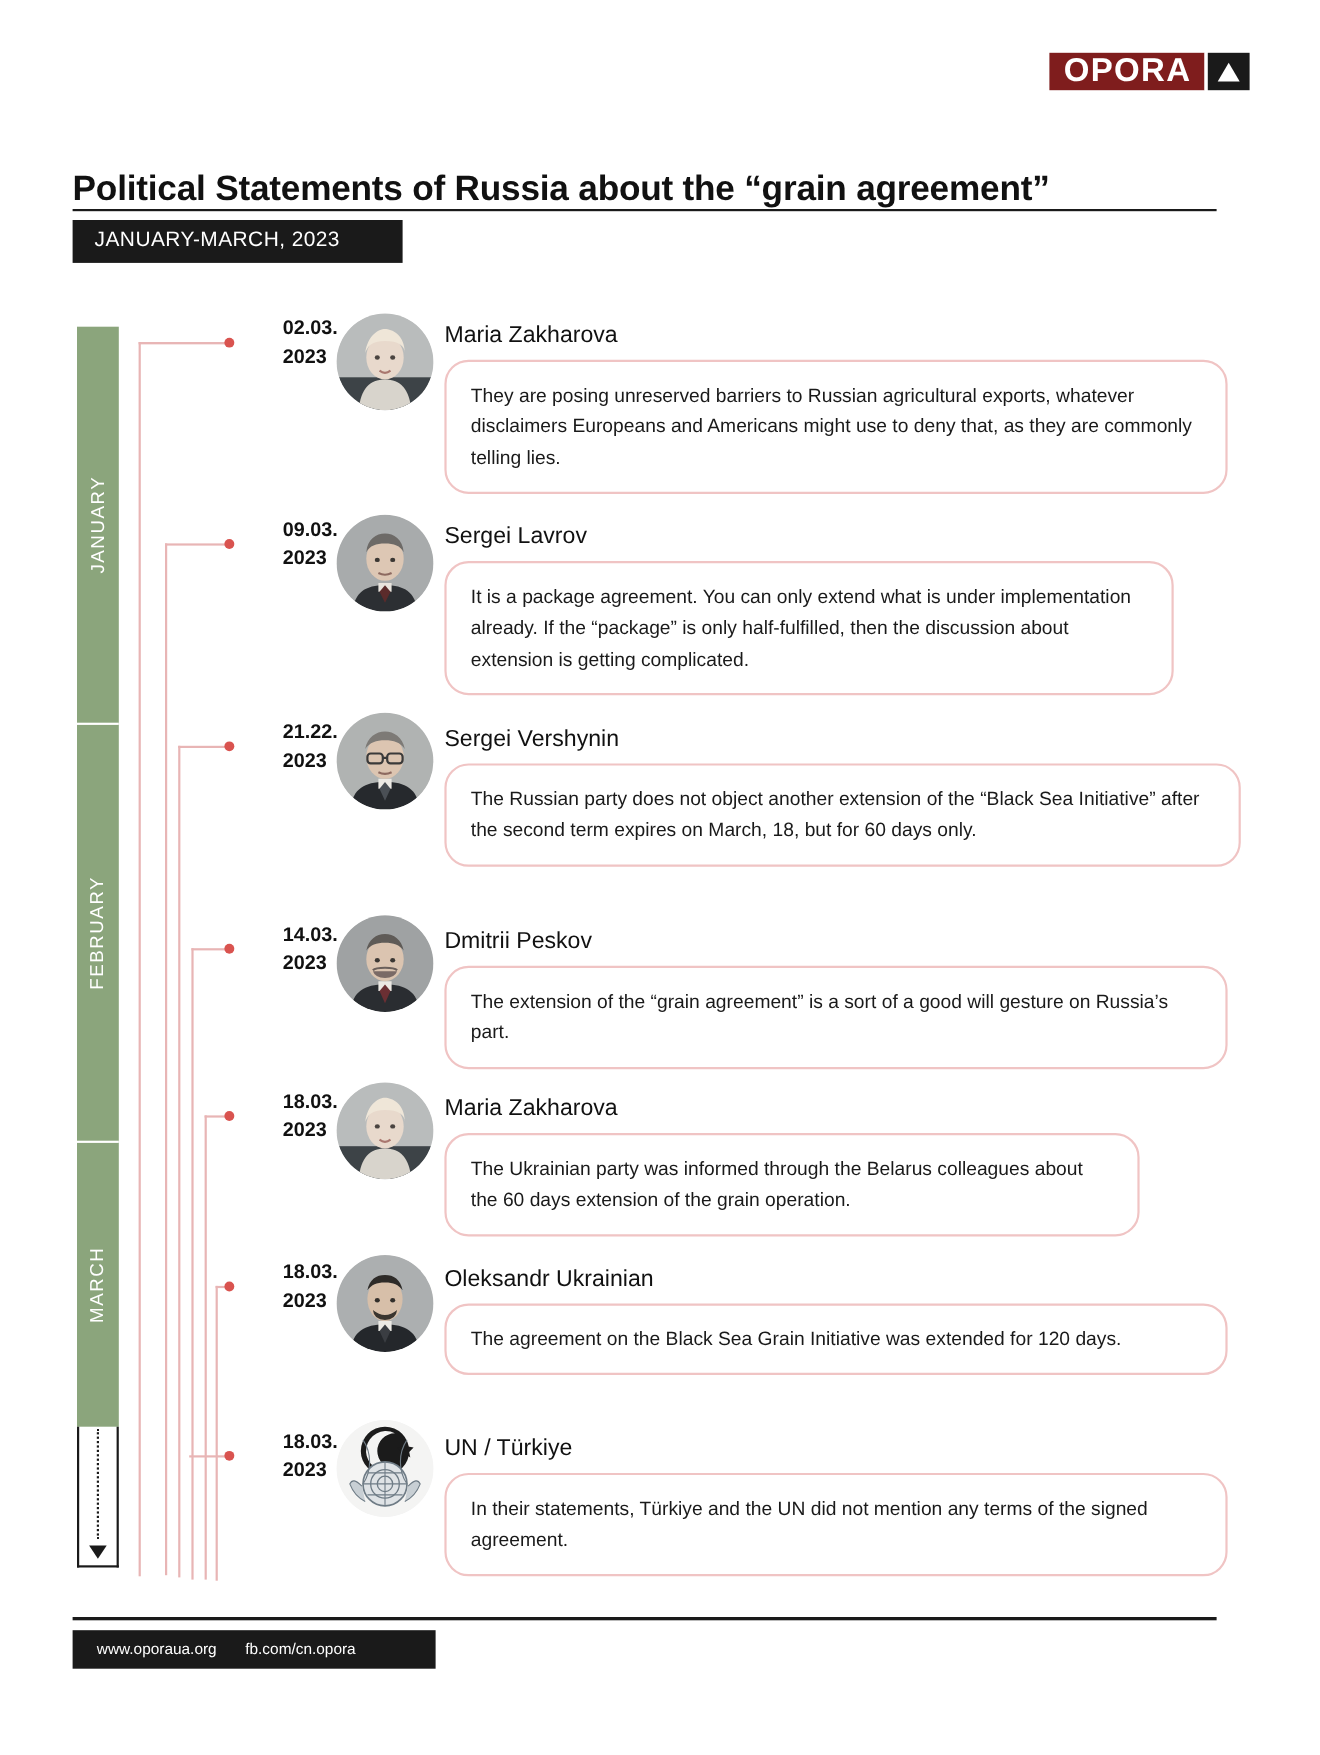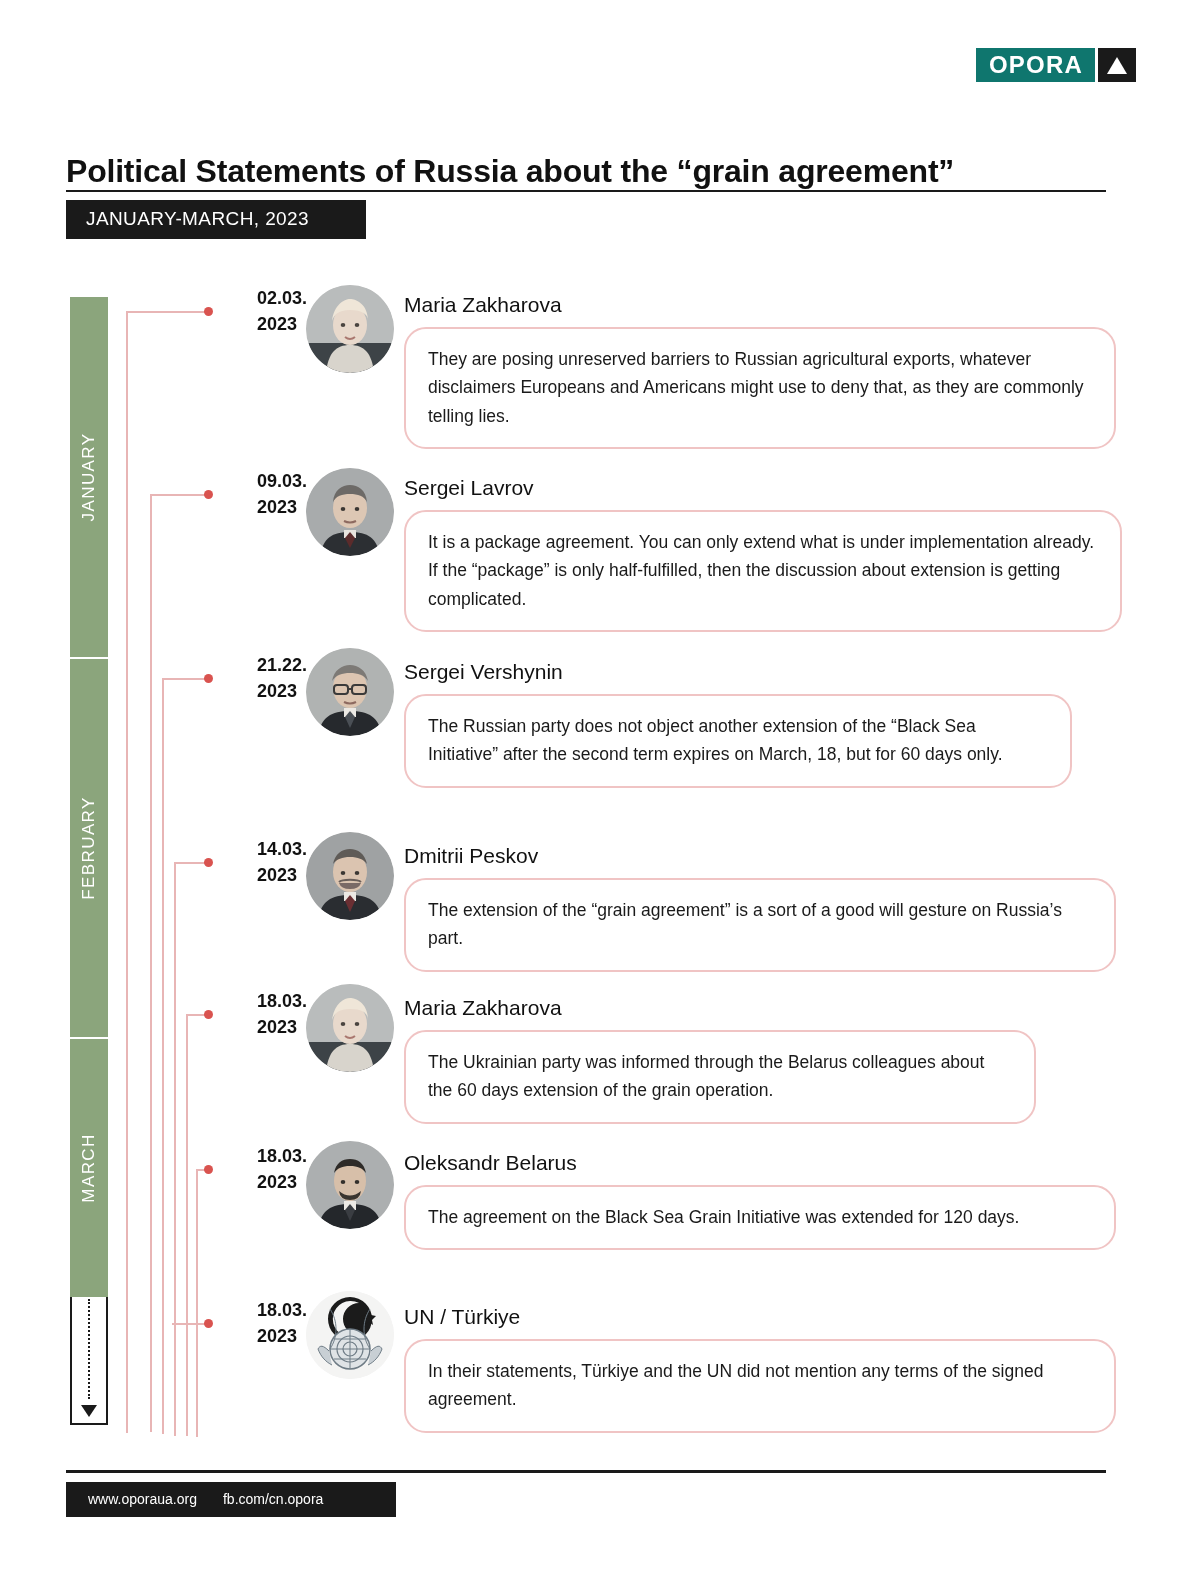--- a/index.html
+++ b/index.html
@@ -17,24 +17,24 @@
 
   
   .logo-wrap {
     position: absolute;
     top: 48px; right: 64px;
     display: flex;
     align-items: stretch;
     height: 34px;
   }
   .logo-text {
-    background: #0f766e;
+    background: #7f1d1d;
     color: #ffffff;
     font-weight: bold;
-    font-size: 24px;
+    font-size: 30px;
     letter-spacing: 1.2px;
     padding: 4px 12px 4px 13px;
     display: flex; align-items: center;
   }
   .logo-sep {
     width: 3px; background: #ffffff;
   }
   .logo-mark {
     background: #1a1a1a;
     width: 38px;
@@ -313,21 +313,21 @@
         <path d="M44 64l5 6-5 10-5-10z" fill="#5b2b2b"></path>
         <ellipse cx="44" cy="40" rx="17" ry="20" fill="#ddc7b4"></ellipse>
         <path d="M27 34c1-12 9-17 17-17s16 5 17 17c-3-6-9-8-17-8s-14 2-17 8z" fill="#6d6a67"></path>
         <ellipse cx="37" cy="41" rx="2.3" ry="2" fill="#3b3733"></ellipse>
         <ellipse cx="51" cy="41" rx="2.3" ry="2" fill="#3b3733"></ellipse>
         <path d="M38 53q6 3 12 0" stroke="#8d6a60" stroke-width="2" fill="none"></path>
       </g>
     </svg>
   </div>
   <div class="person" style="top:8px;">Sergei Lavrov</div>
-  <div class="bubble" style="top:42px; width:718px;">It is a package agreement. You can only extend what is under implementation already. If the “package” is only half-fulfilled, then the discussion about extension is getting complicated.</div>
+  <div class="bubble" style="top:42px; width:663px;">It is a package agreement. You can only extend what is under implementation already. If the “package” is only half-fulfilled, then the discussion about extension is getting complicated.</div>
 </div>
 
 <div class="row" style="top:652px;">
   <div class="connector">
     <div class="conn-h" style="left:54px; top:26px; width:46px;"></div>
     <div class="conn-v" style="left:54px; top:26px; height:756px;"></div>
     <div class="dot" style="left:96px; top:22px;"></div>
   </div>
   <div class="date">
     <div>21.22.</div>
@@ -348,21 +348,21 @@
         <ellipse cx="44" cy="40" rx="17" ry="20" fill="#dcc5b1"></ellipse>
         <path d="M26 33c2-11 10-16 18-16s16 5 18 16c-4-6-10-8-18-8s-14 2-18 8z" fill="#7d7a76"></path>
         <rect x="28" y="37" width="14" height="9" rx="3" fill="none" stroke="#3a3a3a" stroke-width="2"></rect>
         <rect x="46" y="37" width="14" height="9" rx="3" fill="none" stroke="#3a3a3a" stroke-width="2"></rect>
         <path d="M42 41h4" stroke="#3a3a3a" stroke-width="2"></path>
         <path d="M38 54q6 3 12 0" stroke="#8d6a60" stroke-width="2" fill="none"></path>
       </g>
     </svg>
   </div>
   <div class="person" style="top:8px;">Sergei Vershynin</div>
-  <div class="bubble" style="top:42px; width:668px;">The Russian party does not object another extension of the “Black Sea Initiative” after the second term expires on March, 18, but for 60 days only.</div>
+  <div class="bubble" style="top:42px; width:724px;">The Russian party does not object another extension of the “Black Sea Initiative” after the second term expires on March, 18, but for 60 days only.</div>
 </div>
 
 <div class="row" style="top:836px;">
   <div class="connector">
     <div class="conn-h" style="left:66px; top:26px; width:34px;"></div>
     <div class="conn-v" style="left:66px; top:26px; height:574px;"></div>
     <div class="dot" style="left:96px; top:22px;"></div>
   </div>
   <div class="date">
     <div>14.03.</div>
@@ -449,21 +449,21 @@
         <path d="M38 60h12v9H38z" fill="#eceae5"></path>
         <path d="M44 63l5 6-5 11-5-11z" fill="#3a3d42"></path>
         <ellipse cx="44" cy="40" rx="16" ry="20" fill="#d7bfa9"></ellipse>
         <path d="M28 32c2-10 8-14 16-14s14 4 16 14c-4-5-8-7-16-7s-12 2-16 7z" fill="#2e2b28"></path>
         <path d="M33 50q11 9 22 0q-1 9-11 9t-11-9z" fill="#3a352f"></path>
         <ellipse cx="37" cy="41" rx="2.3" ry="2" fill="#332f2b"></ellipse>
         <ellipse cx="51" cy="41" rx="2.3" ry="2" fill="#332f2b"></ellipse>
       </g>
     </svg>
   </div>
-  <div class="person" style="top:8px;">Oleksandr Belarus</div>
+  <div class="person" style="top:8px;">Oleksandr Ukrainian</div>
   <div class="bubble" style="top:42px; width:712px;">The agreement on the Black Sea Grain Initiative was extended for 120 days.</div>
 </div>
 
 <div class="row" style="top:1297px;">
   <div class="connector">
     <div class="conn-h" style="left:64px; top:26px; width:36px;"></div>
     <div class="dot" style="left:96px; top:22px;"></div>
   </div>
   <div class="date">
     <div>18.03.</div>

